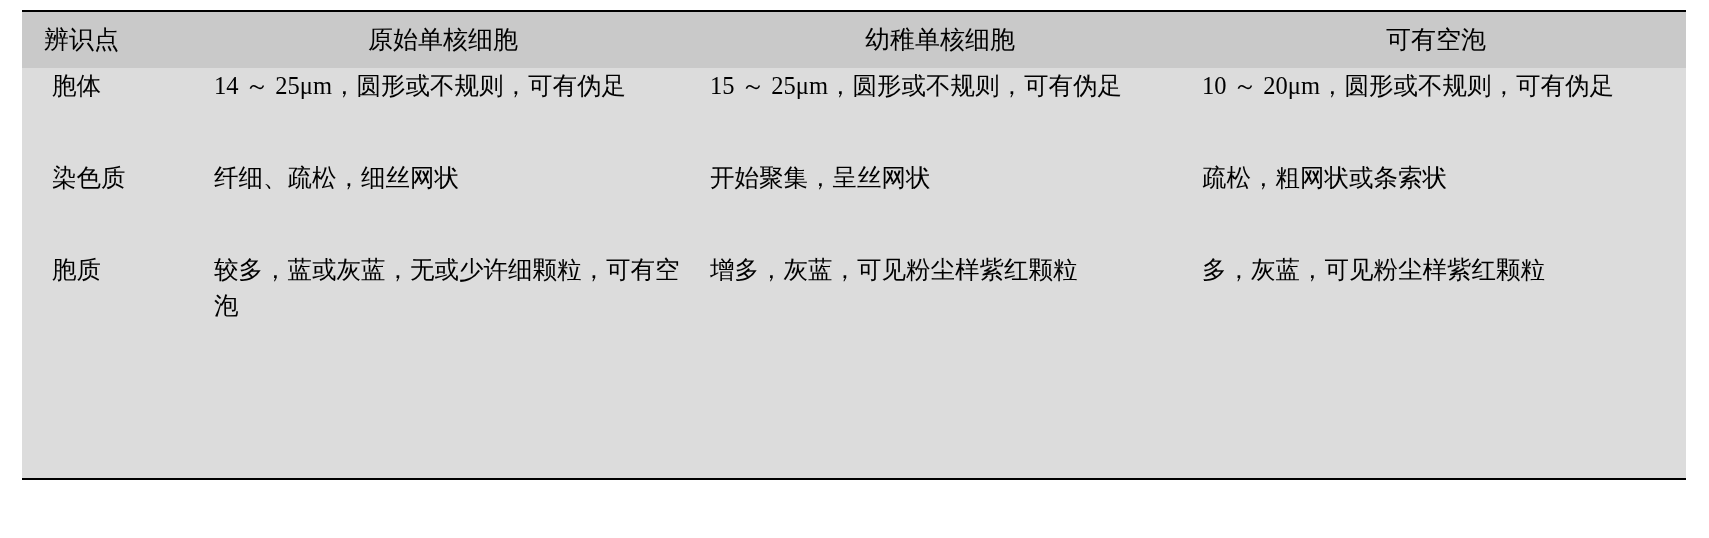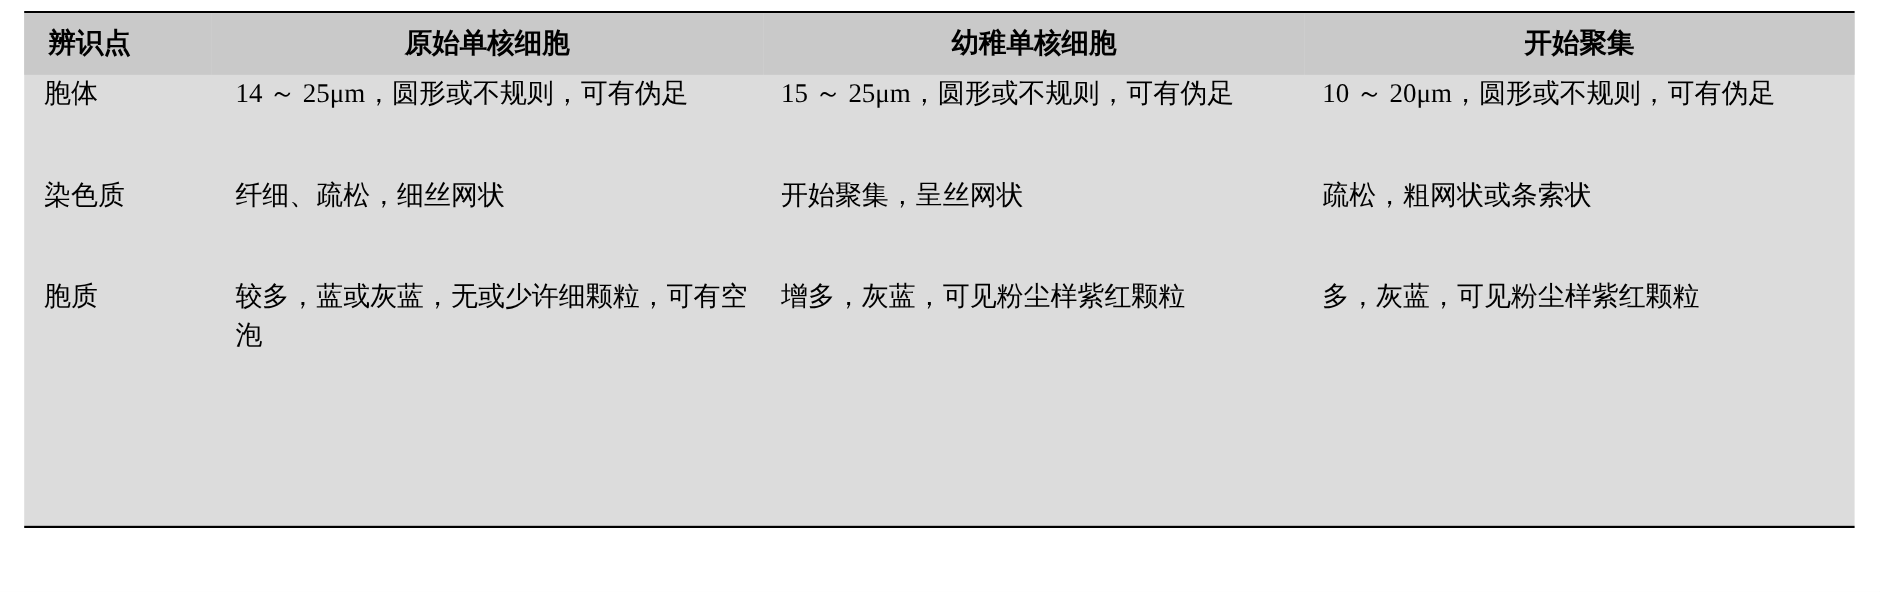--- a/index.html
+++ b/index.html
@@ -32,39 +32,39 @@
   table.cmp th, table.cmp td {
     vertical-align: top;
     padding: 0;
     border: none;
   }
   thead tr {
     background: #c9c9c9;
   }
   thead th {
     height: 56px;
-    font-weight: bold;
+    font-weight: normal;
     font-size: 25px;
     line-height: 56px;
     text-align: center;
     border-bottom: 1.5px solid #000000;
     vertical-align: middle;
     margin-left: 16px;
   }
   thead th.col0 {
     text-align: left;
     padding-left: 22px;
   }
   tbody tr td {
     font-size: 24.5px;
     line-height: 1.45;
     padding: 12px 14px 12px 0;
   }
   tbody tr td.col0 {
-    padding-left: 18px;
+    padding-left: 30px;
     white-space: nowrap;
   }
   tbody tr td.col1 { padding-left: 22px; }
   tbody tr td.col2 { padding-left: 16px; }
   tbody tr td.col3 { padding-left: 16px; padding-right: 20px; }
 
   
   col.c0 { width: 170px; }
   col.c1 { width: 502px; }
   col.c2 { width: 492px; }
@@ -108,21 +108,21 @@
       <col class="c0">
       <col class="c1">
       <col class="c2">
       <col class="c3">
     </colgroup>
     <thead>
       <tr>
         <th class="col0">辨识点</th>
         <th>原始单核细胞</th>
         <th>幼稚单核细胞</th>
-        <th>开始聚集</th>
+        <th>可有空泡</th>
       </tr>
     </thead>
     <tbody>
       <tr class="r-cyto">
         <td class="col0">胞体</td>
         <td class="col1">14 ～ 25μm，圆形或不规则，可有伪足</td>
         <td class="col2">15 ～ 25μm，圆形或不规则，可有伪足</td>
         <td class="col3">10 ～ 20μm，圆形或不规则，可有伪足</td>
       </tr>
       <tr class="r-chromatin">

